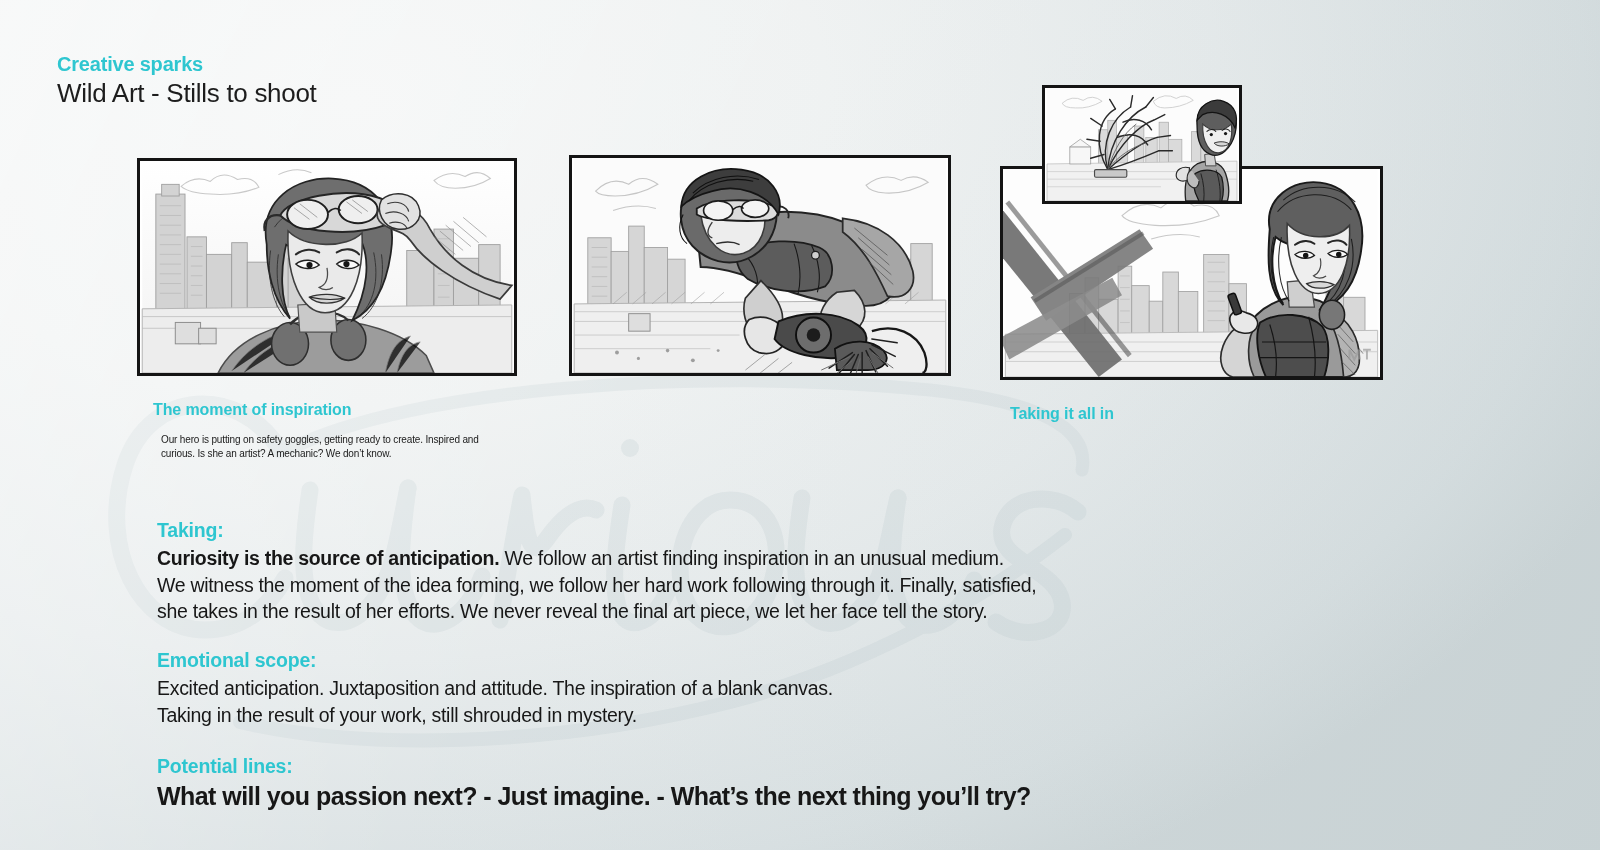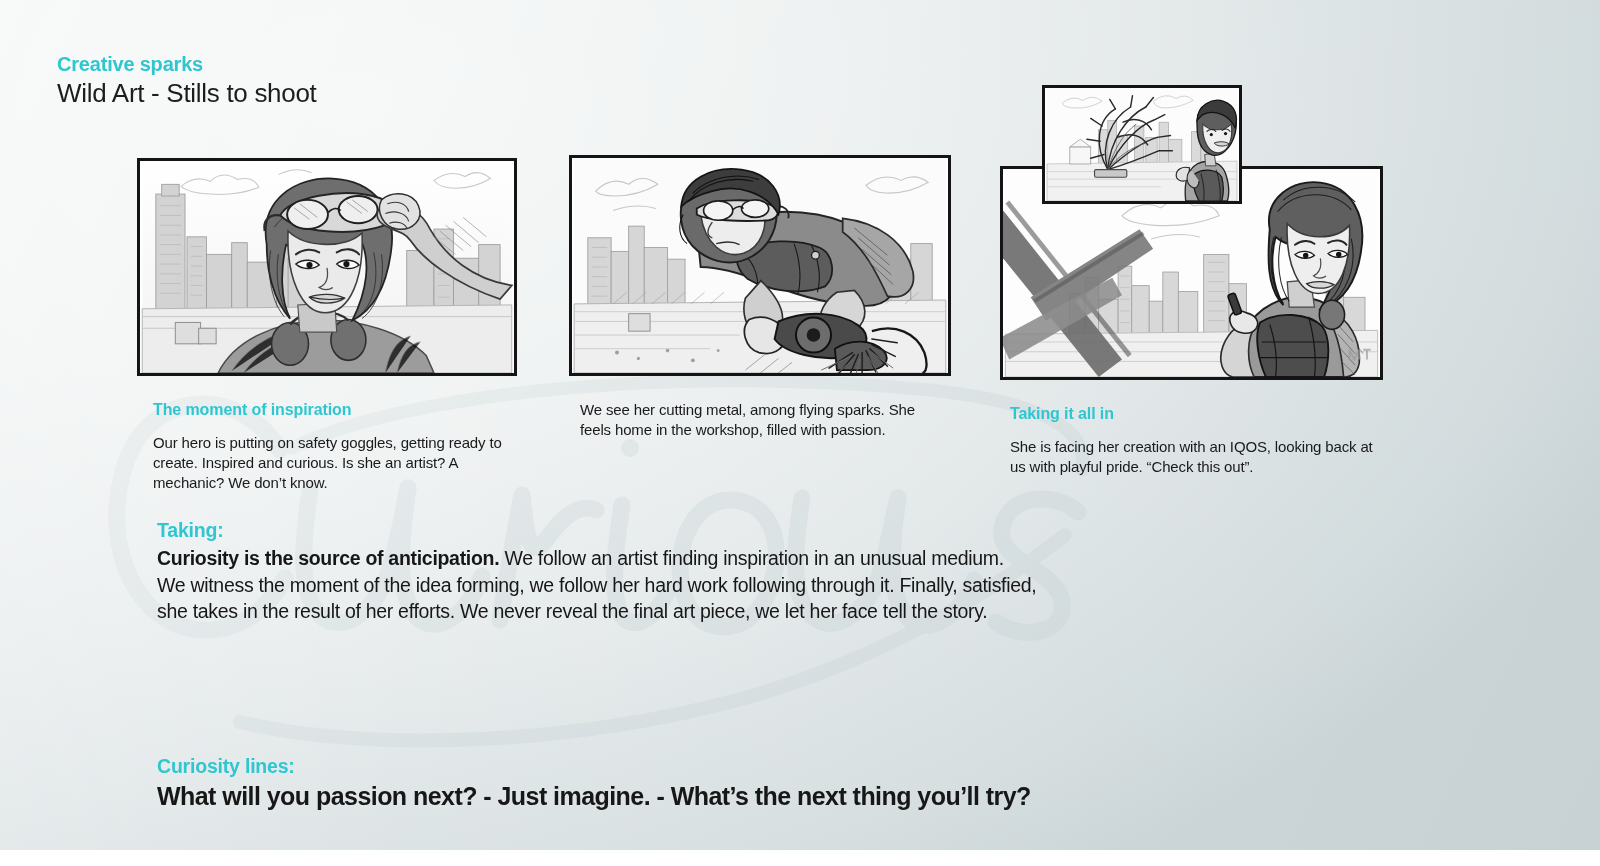--- a/index.html
+++ b/index.html
@@ -90,24 +90,24 @@
   .caption-title {
     color: #2ec6d0;
     font-size: 16px;
     font-weight: bold;
     letter-spacing: -0.1px;
     line-height: 1.2;
     margin: 0 0 14px 0;
   }
   .caption-body {
     color: #1a1a1a;
-    font-size: 15px;
+    font-size: 10px;
     font-weight: 400;
     line-height: 1.34;
-    margin: 0;
+    margin: 8px;
     letter-spacing: -0.15px;
   }
   #caption-1 { left: 153px; top: 400px; width: 360px; }
   #caption-2 { left: 580px; top: 400px; width: 360px; }
   #caption-3 { left: 1010px; top: 404px; width: 372px; }
 
   
   .section {
     position: absolute;
     z-index: 5;
@@ -581,33 +581,36 @@
 
       <path d="M158 34 C 158 18, 174 10, 186 14 C 198 18, 202 30, 198 42 C 192 28, 176 22, 164 28 Z" fill="#3b3b3b" stroke="#131313" stroke-width="1.3"></path>
     </svg>
   </div>
 
   <div class="caption" id="caption-1">
     <p class="caption-title">The moment of inspiration</p>
     <p class="caption-body">Our hero is putting on safety goggles, getting ready to create. Inspired and curious. Is she an artist? A mechanic? We don’t know.</p>
   </div>
   <div class="caption" id="caption-2">
-    <p class="caption-body">We see her cutting metal, among flying sparks. She feels home in the workshop, filled with passion.</p>
   </div>
   <div class="caption" id="caption-3">
     <p class="caption-title">Taking it all in</p>
-    <p class="caption-body">She is facing her creation with an IQOS, looking back at us with playful pride. “Check this out”.</p>
   </div>
 
   <div class="section" id="sec-story">
     <p class="section-head">Taking:</p>
     <p class="section-body"><b>Curiosity is the source of anticipation.</b><span> We follow an artist finding inspiration in an unusual medium.
 We witness the moment of the idea forming, we follow her hard work following through it. Finally, satisfied,
 she takes in the result of her efforts. We never reveal the final art piece, we let her face tell the story.</span></p>
   </div>
 
+  <div class="section" id="sec-emotion">
+    <p class="section-head">Emotional scope:</p>
+    <p class="section-body">Excited anticipation. Juxtaposition and attitude. The inspiration of a blank canvas.
+Taking in the result of your work, still shrouded in mystery.</p>
+  </div>
 
   <div class="section" id="sec-lines">
-    <p class="section-head">Curiosity lines:</p>
+    <p class="section-head">Potential lines:</p>
     <p class="section-body">What will you passion next? - Just imagine. - What’s the next thing you’ll try?</p>
   </div>
 
 </div>
 
 </body></html>

